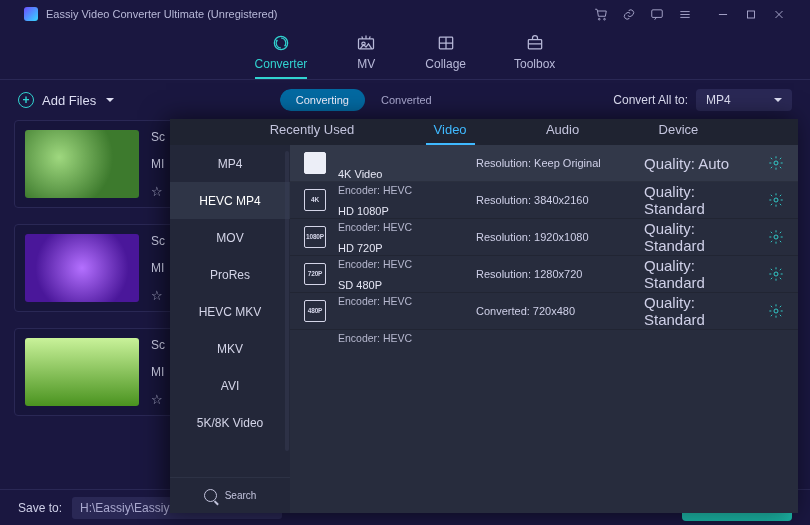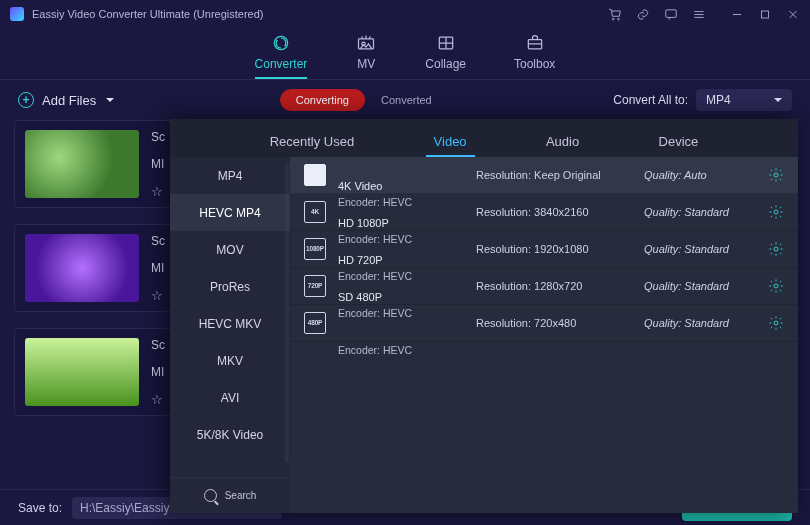--- a/index.html
+++ b/index.html
@@ -9,21 +9,21 @@
     color: #cfd0e8;
     position: relative;
     font-size: 12px;
   }
 
   
   .titlebar {
     height: 28px;
     display: flex;
     align-items: center;
-    padding: 0 10px;
+    padding: 0 24px;
     background: #1a1740;
   }
   .titlebar .logo {
     width: 14px; height: 14px; border-radius: 3px;
     background: linear-gradient(135deg,#6c4fff,#35d8ff);
     margin-right: 8px;
   }
   .titlebar .title { color:#b8b9d8; font-size:11px; flex:1; }
   .titlebar .tb-icons { display:flex; gap:14px; align-items:center; }
   .titlebar .tb-icons span, .titlebar .win-icons span {
@@ -67,21 +67,21 @@
   .chev-down { width:0; height:0; border-left:4px solid transparent; border-right:4px solid transparent; border-top:4px solid #dedff3; margin-left:2px;}
   .toolbar-center { flex:1; display:flex; justify-content:center; }
   .pill-toggle {
     display:flex; background:transparent; border-radius:14px; overflow:hidden;
     height:22px; font-size:11px;
   }
   .pill-toggle span {
     padding:0 16px; display:flex; align-items:center; cursor:pointer; color:#aaa9cf;
   }
   .pill-toggle span.active {
-    background:#b91c1c; color:#efeffd; border-radius:12px;
+    background:#0369a1; color:#efeffd; border-radius:12px;
   }
   .convert-all {
     display:flex; align-items:center; gap:8px; font-size:12px; color:#dedff3;
   }
   .dropdown {
     background:#2a2855; border-radius:4px; height:22px; min-width:96px;
     display:flex; align-items:center; justify-content:space-between;
     padding:0 10px; color:#dedff3; cursor:pointer; font-size:12px;
   }
 
@@ -119,21 +119,21 @@
   
   .format-popup {
     position:absolute;
     top:119px; left:170px; right:12px; bottom:12px;
     background:#1f2331;
     box-shadow: -4px 0 24px rgba(0,0,0,0.6);
     display:flex; flex-direction:column;
     z-index:50;
   }
   .popup-tabs {
-    height:38px; display:flex; align-items:flex-end; justify-content:space-around;
+    height:26px; display:flex; align-items:flex-end; justify-content:space-around;
     padding:0 60px;
   }
   .popup-tab {
     color:#c3c4dd; font-size:13px; padding:6px 8px; cursor:pointer;
     border-bottom:2px solid transparent;
   }
   .popup-tab.active { color:#3fb9ff; border-bottom-color:#3fb9ff;margin-top:12px; }
   .popup-body { flex:1; display:flex; overflow:hidden; }
 
   .fmt-sidebar {
@@ -167,21 +167,21 @@
     width:22px; height:22px; border:1.5px solid #d4d5e8; border-radius:2px;
     display:flex; align-items:center; justify-content:center;
     font-size:6.5px; font-weight:bold; color:#d4d5e8; line-height:1;
     flex-shrink:0; letter-spacing:-0.2px;
   }
   .preset-icon.white-fill { background:#eceef7; border-color:#eceef7; }
   .preset-col-name { width:126px; display:flex; flex-direction:column; justify-content:center; gap:1px;}
   .preset-title { font-size:11px; color:#e6e7f5; }
   .preset-sub { font-size:10.5px; color:#b6b8cf;margin-top:40px; }
   .preset-col-res { width:156px; font-size:11px; color:#cfd0e8; }
-  .preset-col-q { width:112px; font-size:11px; color:#cfd0e8;font-style:italic; }
+  .preset-col-q { width:112px; font-size:15px; color:#cfd0e8; }
   .preset-gear {
     width:16px; height:16px; flex-shrink:0;
   }
   .preset-gear svg { width:16px; height:16px; stroke:#31d3d0; fill:none; stroke-width:1.4; }
 
 </style>
 </head>
 <body>
 
 <div class="titlebar">
@@ -415,21 +415,21 @@
               <path d="M12 2v3M12 19v3M4.2 4.2l2.1 2.1M17.7 17.7l2.1 2.1M2 12h3M19 12h3M4.2 19.8l2.1-2.1M17.7 6.3l2.1-2.1"></path>
             </svg></span>
       </div>
 
       <div class="preset-row">
         <div class="preset-icon">480P</div>
         <div class="preset-col-name">
           <span class="preset-title">SD 480P</span>
           <span class="preset-sub">Encoder: HEVC</span>
         </div>
-        <div class="preset-col-res">Resolution: 720x480</div>
+        <div class="preset-col-res">Converted: 720x480</div>
         <div class="preset-col-q">Quality: Standard</div>
         <span class="preset-gear"><svg viewBox="0 0 24 24">
               <circle cx="12" cy="12" r="3"></circle>
               <path d="M12 2v3M12 19v3M4.2 4.2l2.1 2.1M17.7 17.7l2.1 2.1M2 12h3M19 12h3M4.2 19.8l2.1-2.1M17.7 6.3l2.1-2.1"></path>
             </svg></span>
       </div>
 
     </div>
   </div>
 </div>

